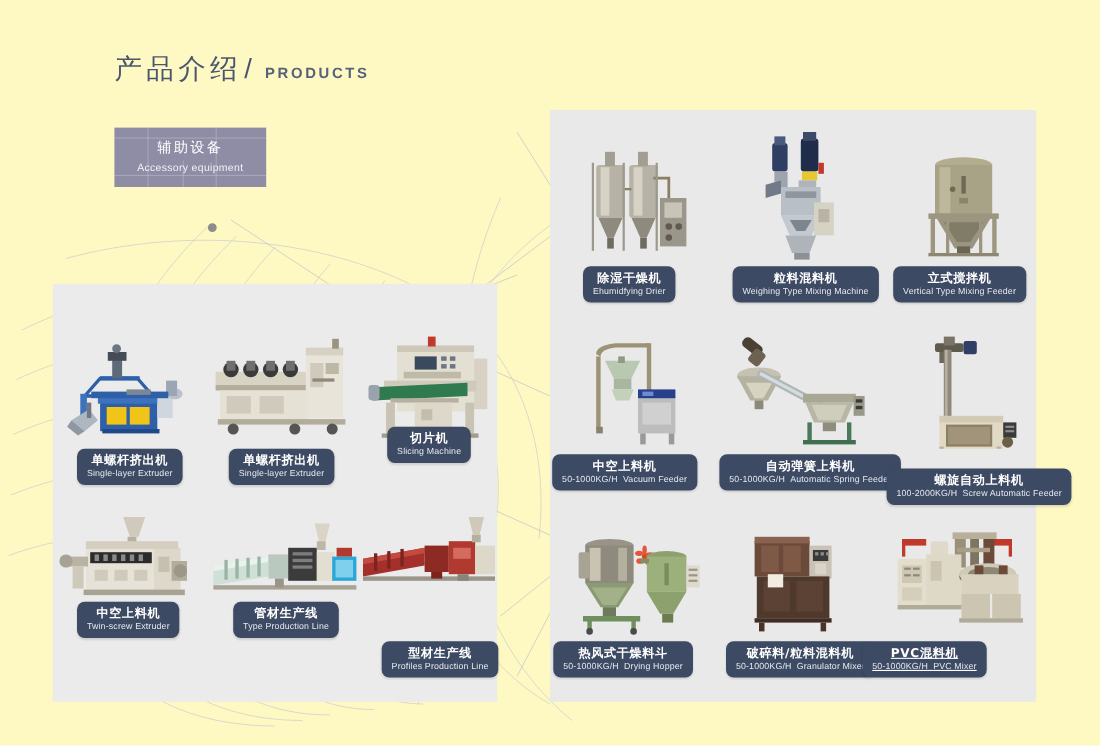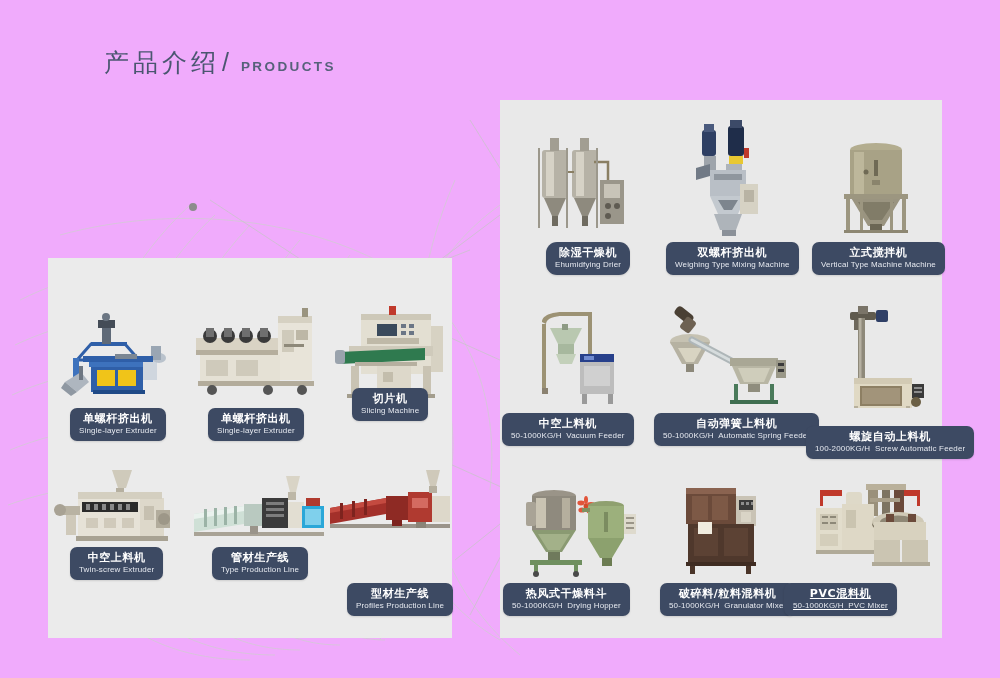--- a/index.html
+++ b/index.html
@@ -2,21 +2,21 @@
 <html><head>
 <meta charset="utf-8">
 <style>
   * { box-sizing: border-box; margin: 0; padding: 0; }
   html, body {
     width: 1000px; height: 678px;
     background: #ffffff;
     font-family: "Liberation Sans", "DejaVu Sans", sans-serif;
     overflow: hidden;
   }
-  .page { position: relative; width: 1000px; height: 678px; background: #f0abfc; }
+  .page { position: relative; width: 1000px; height: 678px; background: #fef9c3; }
 
   
   .decor { position: absolute; left: 0; top: 0; width: 1000px; height: 678px; pointer-events: none; }
 
   
   .header { position: absolute; left: 104px; top: 46px; display: flex; align-items: baseline; }
   .header .cn {
     font-family: "DejaVu Serif", "Liberation Serif", serif;
     font-size: 25px; color: #4a5670; letter-spacing: 4px; font-weight: 400;
   }
@@ -120,20 +120,33 @@
       <circle cx="193" cy="207" r="4"></circle>
     </g>
   </svg>
 
   <div class="header">
     <span class="cn">产品介绍</span>
     <span class="slash">/</span>
     <span class="en">PRODUCTS</span>
   </div>
 
+  <div class="acc-tag">
+    <div class="grid">
+      <div class="gl" style="left:30px;top:0;width:1px;height:54px;"></div>
+      <div class="gl" style="left:92px;top:0;width:1px;height:54px;"></div>
+      <div class="gl" style="left:0;top:9px;width:138px;height:1px;"></div>
+      <div class="gl" style="left:0;top:43px;width:138px;height:1px;"></div>
+      <div class="gl" style="left:62px;top:30px;width:1px;height:24px;"></div>
+    </div>
+    <div class="txt">
+      <div class="cn">辅助设备</div>
+      <div class="en">Accessory equipment</div>
+    </div>
+  </div>
 
   <div class="panel-left"></div>
 
   <div class="cell" style="left:55px;top:300px;width:130px;height:110px;">
     <svg class="art" width="130" height="110" viewBox="0 0 130 110">
       <g>
         <rect x="36" y="66" width="52" height="26" fill="#2f5fa8"></rect>
         <rect x="42" y="70" width="18" height="16" fill="#f0c419"></rect>
         <rect x="63" y="70" width="18" height="16" fill="#f0c419"></rect>
         <rect x="34" y="60" width="62" height="7" fill="#3d72bd"></rect>
@@ -347,21 +360,21 @@
         <rect x="76" y="56" width="16" height="14" fill="#c8c4b8"></rect>
         <circle cx="80" cy="78" r="3" fill="#5f5b52"></circle>
         <circle cx="89" cy="78" r="3" fill="#5f5b52"></circle>
         <circle cx="80" cy="88" r="3" fill="#5f5b52"></circle>
         <rect x="10" y="20" width="2" height="80" fill="#9c988c"></rect>
         <rect x="38" y="20" width="2" height="80" fill="#9c988c"></rect>
         <rect x="68" y="20" width="2" height="80" fill="#9c988c"></rect>
       </g>
     </svg>
   </div>
-  <div class="badge" style="left:546px;top:242px;border-radius:11px;">
+  <div class="badge" style="left:530px;top:242px;">
     <div class="cn">除湿干燥机</div>
     <div class="en">Ehumidfying Drier</div>
   </div>
 
   <div class="cell" style="left:688px;top:118px;width:80px;height:122px;">
     <svg class="art" width="80" height="122" viewBox="0 0 80 122">
       <g>
         <rect x="14" y="12" width="14" height="26" rx="3" fill="#2e3f63"></rect>
         <rect x="16" y="6" width="10" height="8" fill="#4a5a7d"></rect>
         <rect x="40" y="8" width="16" height="30" rx="3" fill="#1f2d4a"></rect>
@@ -376,21 +389,21 @@
         <path d="M22 78 L58 78 L50 96 L30 96 Z" fill="#c3c9cf"></path>
         <path d="M30 82 L50 82 L44 92 L36 92 Z" fill="#7d858e"></path>
         <rect x="52" y="66" width="18" height="30" fill="#d6d2c4"></rect>
         <rect x="56" y="72" width="10" height="12" fill="#b8b3a4"></rect>
         <path d="M26 96 L54 96 L48 112 L32 112 Z" fill="#aeb4ba"></path>
         <rect x="34" y="112" width="14" height="6" fill="#8b9199"></rect>
       </g>
     </svg>
   </div>
   <div class="badge" style="left:666px;top:242px;">
-    <div class="cn">双螺杆挤出机</div>
+    <div class="cn">粒料混料机</div>
     <div class="en">Weighing Type Mixing Machine</div>
   </div>
 
   <div class="cell" style="left:830px;top:128px;width:92px;height:112px;">
     <svg class="art" width="92" height="112" viewBox="0 0 92 112">
       <g>
         <ellipse cx="46" cy="22" rx="26" ry="7" fill="#b3ad8f"></ellipse>
         <rect x="20" y="22" width="52" height="46" fill="#a8a286"></rect>
         <rect x="24" y="24" width="10" height="42" fill="#bdb79b"></rect>
         <rect x="44" y="32" width="4" height="16" fill="#6f6a55"></rect>
@@ -403,21 +416,21 @@
         <rect x="16" y="70" width="4" height="34" fill="#9c9680"></rect>
         <rect x="72" y="70" width="4" height="34" fill="#9c9680"></rect>
         <rect x="30" y="70" width="3" height="34" fill="#9c9680"></rect>
         <rect x="60" y="70" width="3" height="34" fill="#9c9680"></rect>
         <rect x="14" y="102" width="64" height="3" fill="#8d8772"></rect>
       </g>
     </svg>
   </div>
   <div class="badge" style="left:812px;top:242px;">
     <div class="cn">立式搅拌机</div>
-    <div class="en">Vertical Type Machine Machine</div>
+    <div class="en">Vertical Type Mixing Feeder</div>
   </div>
 
   <div class="cell" style="left:522px;top:300px;width:110px;height:108px;">
     <svg class="art" width="110" height="108" viewBox="0 0 110 108">
       <g>
         <path d="M20 22 C20 14 34 12 40 12 L68 12 L68 16 L40 16 C34 16 24 18 24 24 Z" fill="#9c9274"></path>
         <rect x="66" y="12" width="4" height="48" fill="#9c9274"></rect>
         <rect x="20" y="24" width="4" height="66" fill="#9c9274"></rect>
         <path d="M28 28 L60 28 L52 44 L36 44 Z" fill="#b9c8b0"></path>
         <rect x="36" y="44" width="16" height="10" fill="#a7b89e"></rect>

